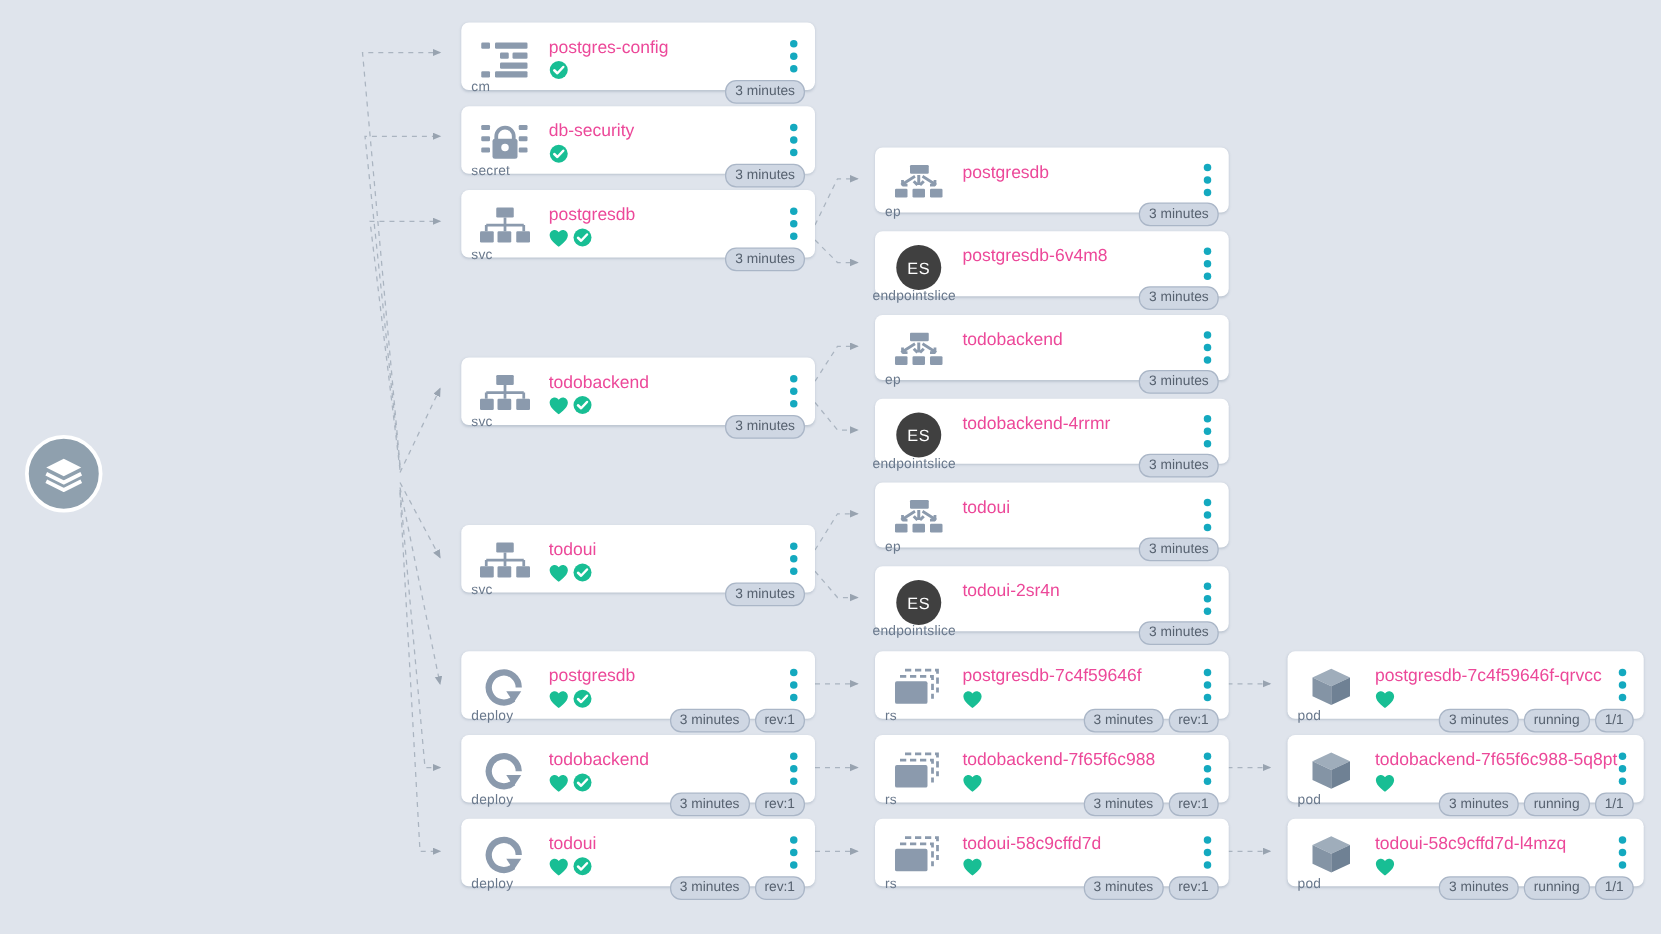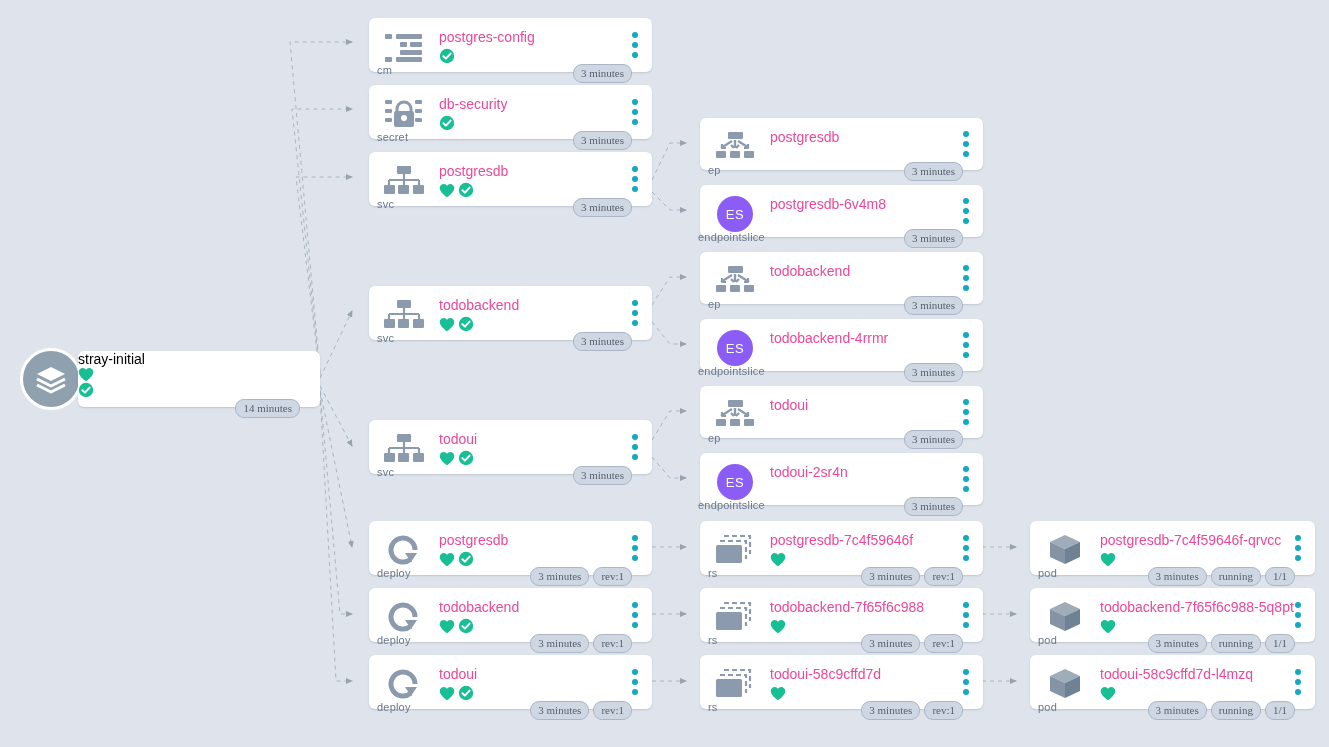--- a/index.html
+++ b/index.html
@@ -94,25 +94,24 @@
   }
   .node .kebab i {
     display: block;
     width: 6px;
     height: 6px;
     border-radius: 50%;
     background: #14a9bf;
   }
   .badges {
     position: absolute;
-    right: 20px;
+    right: 8px;
     bottom: -11px;
     display: flex;
     gap: 4px;
-    font-family: Liberation Serif, serif;
   }
   .badge {
     background: #cfd7e3;
     border: 1px solid #aab6c7;
     color: #56616f;
     font-size: 11px;
     line-height: 13px;
     padding: 2px 7px 2px 7px;
     border-radius: 9px;
     white-space: nowrap;
@@ -153,21 +152,21 @@
     top: 29px;
   }
 
   
   svg { display: block; }
   .hb { fill: #18be94; }
   .ok-c { fill: #18be94; }
   .ok-k { stroke: #ffffff; stroke-width: 2; fill: none; stroke-linecap: round; stroke-linejoin: round; }
   .es-circle {
     width: 36px; height: 36px; border-radius: 50%;
-    background: #8b5cf6; color: #fff;
+    background: #404040; color: #fff;
     display:flex; align-items:center; justify-content:center;
     font-size: 13px; letter-spacing: .5px;
   }
 </style>
 </head>
 <body>
 
 <div id="canvas">
 
   <svg id="edges" viewBox="0 0 1329 747">
@@ -214,40 +213,20 @@
   </svg>
 
   <div class="app-circle">
     <span>
       <svg width="34" height="34" viewBox="0 0 34 34">
         <path d="M17 5 L31 12 L17 19 L3 12 Z" fill="#ffffff"></path>
         <path d="M3 17 L17 24 L31 17" stroke="#ffffff" stroke-width="3" fill="none" stroke-linejoin="round"></path>
         <path d="M3 23 L17 30 L31 23" stroke="#ffffff" stroke-width="3" fill="none" stroke-linejoin="round"></path>
       </svg>
     </span>
-  </div>
-  <div class="app-node">
-    <div class="title">stray-initial</div>
-    <div class="status-row">
-      <span>
-        <svg width="16" height="15" viewBox="0 0 16 15">
-            <path class="hb" d="M8 14.3S0.7 9.6 0.7 5.1C0.7 2.6 2.6 0.9 4.8 0.9c1.4 0 2.6 0.8 3.2 1.9 0.6-1.1 1.8-1.9 3.2-1.9 2.2 0 4.1 1.7 4.1 4.2 0 4.5-7.3 9.2-7.3 9.2z"></path>
-          </svg>
-      </span>
-      <span>
-        <svg width="16" height="16" viewBox="0 0 16 16">
-            <circle class="ok-c" cx="8" cy="8" r="7.2"></circle>
-            <path class="ok-k" d="M4.4 8.2 L6.9 10.6 L11.6 5.6"></path>
-          </svg>
-      </span>
-    </div>
-    <div class="kebab"><i></i><i></i><i></i></div>
-    <div class="badges">
-      <span class="badge">14 minutes</span>
-    </div>
   </div>
 
   <div class="node" style="left:369px; top:18px; width:283px; height:54px;">
     <div class="kind-icon">
       <svg width="40" height="32" viewBox="0 0 40 32">
         <rect x="1" y="3" width="7" height="5" rx="1" fill="#8b9aad"></rect>
         <rect x="12" y="3" width="26" height="5" rx="1" fill="#8b9aad"></rect>
         <rect x="16" y="11" width="7" height="5" rx="1" fill="#8b9aad"></rect>
         <rect x="26" y="11" width="12" height="5" rx="1" fill="#8b9aad"></rect>
         <rect x="16" y="19" width="22" height="5" rx="1" fill="#8b9aad"></rect>

